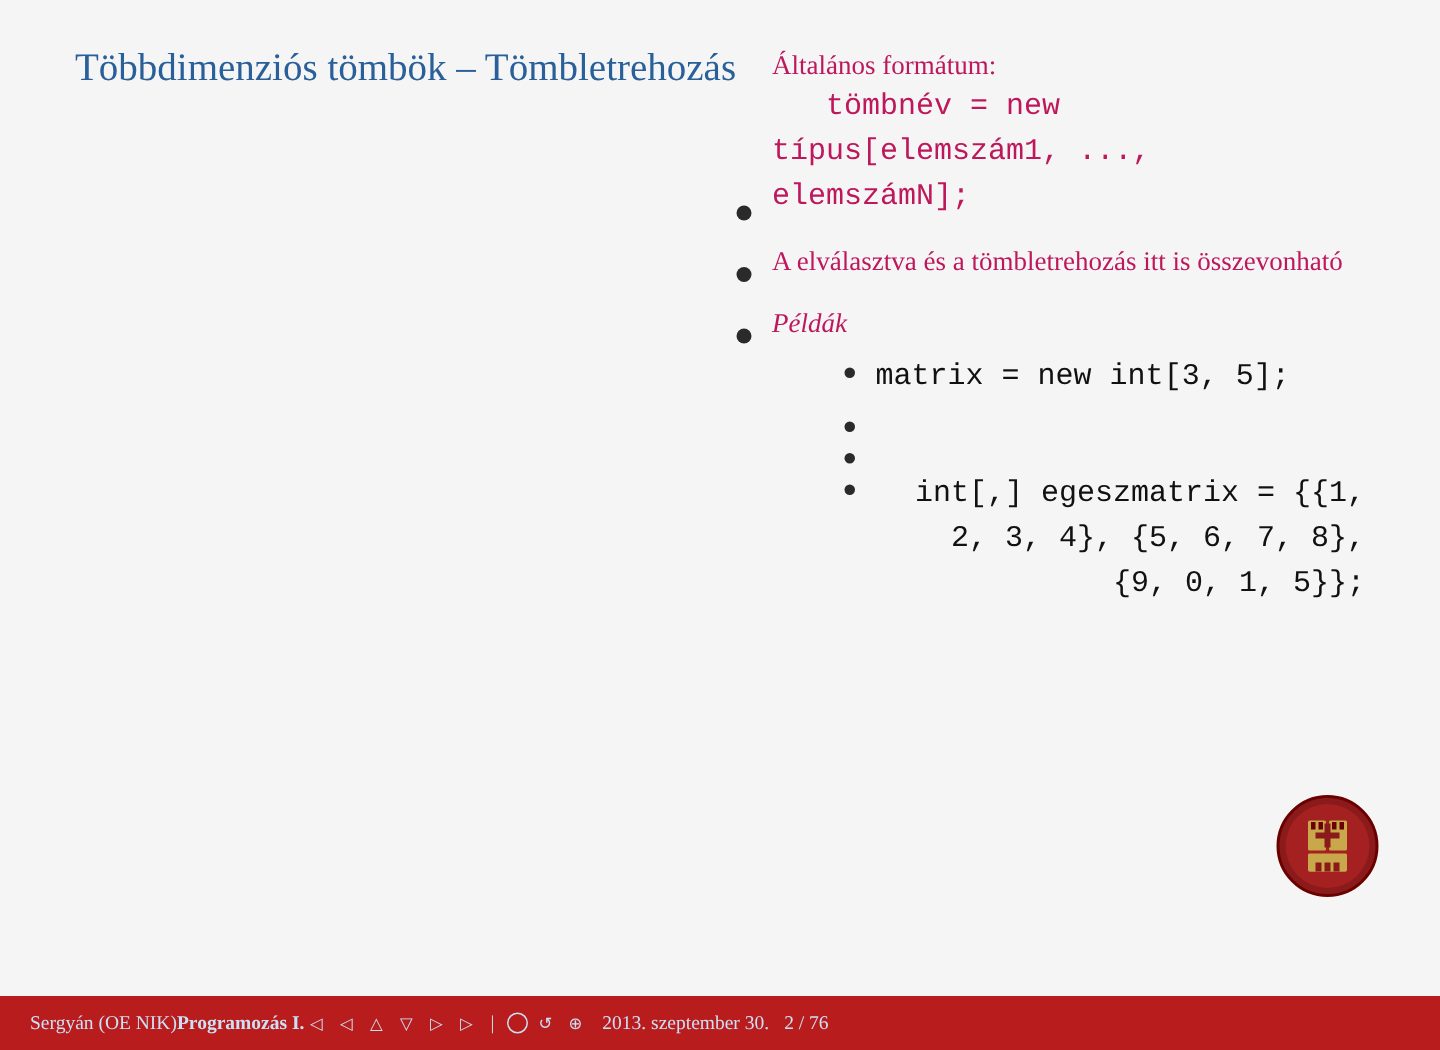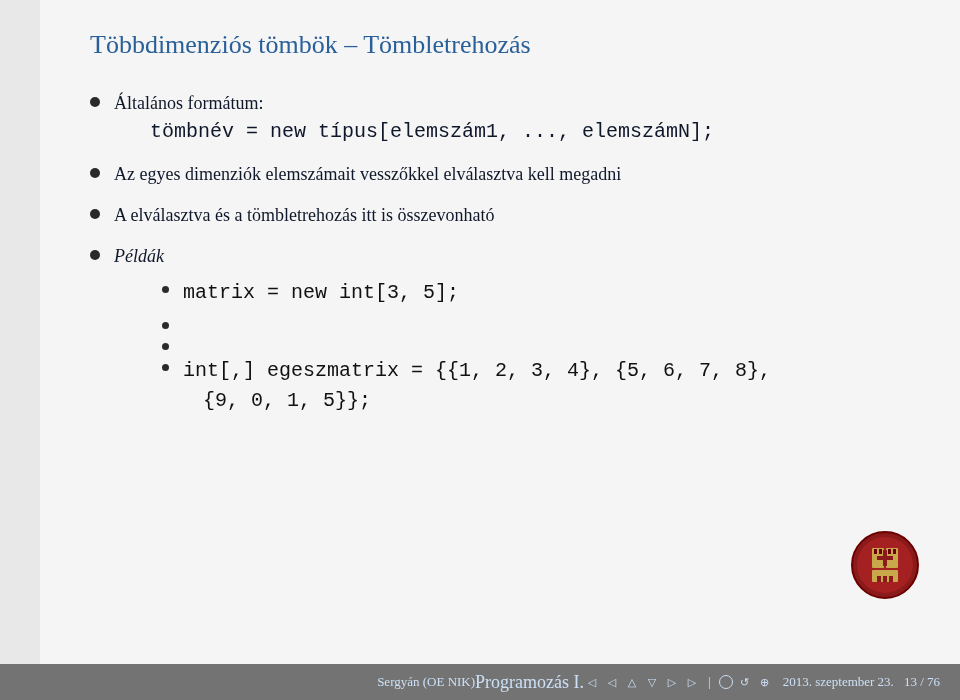--- a/index.html
+++ b/index.html
@@ -11,48 +11,47 @@
       font-family: 'Computer Modern', 'Latin Modern', Georgia, serif;
       overflow: hidden;
       display: flex;
       flex-direction: column;
     }
 
     .slide-container {
       flex: 1;
       background: #f5f5f5;
       display: flex;
-      flex-direction: column;
+      flex-direction: row;
       padding: 30px 50px 32px 50px;
       position: relative;
-      margin-left: 40px;
     }
 
     .slide-title {
       font-size: 26px;
       font-weight: normal;
       color: #2a6099;
       margin-bottom: 30px;
       border-bottom: none;
       padding-bottom: 0;
     }
 
     .content-area {
       flex: 1;
       display: flex;
       flex-direction: column;
       gap: 0;
     }
 
     .bullet-item {
       display: flex;
-      align-items: flex-start;
+      align-items: flex-end;
       margin-bottom: 14px;
       font-size: 18px;
-      color: #0f172a;
+      color: #be185d;
       line-height: 1.5;
     }
 
     .bullet-dot {
       width: 10px;
       height: 10px;
       border-radius: 50%;
       background: #2a2a2a;
       margin-top: 7px;
       margin-right: 14px;
@@ -67,20 +66,21 @@
     }
 
     .sub-bullet {
       margin-left: 36px;
       display: flex;
       align-items: flex-start;
       margin-bottom: 6px;
       font-size: 17px;
       color: #111;
       line-height: 1.5;
+      text-align: right;
     }
 
     .code-text {
       font-family: 'Courier New', 'Lucida Console', monospace;
       font-size: 20px;
     }
 
     .indent-block {
       margin-left: 36px;
     }
@@ -96,37 +96,38 @@
       right: 40px;
     }
 
     .logo-circle {
       width: 70px;
       height: 70px;
     }
 
     .footer-bar {
       height: 36px;
-      background: #737373;
-      display: flex;
-      align-items: center;
-      justify-content: flex-end;
+      background: #b91c1c;
+      display: flex;
+      align-items: center;
+      justify-content: flex-start;
       padding: 0 20px;
       color: #fff;
       font-size: 13px;
     }
 
     .footer-left {
       color: #cce0f5;
       font-size: 13px;
     }
 
     .footer-center {
       color: #cce0f5;
-      font-size: 18px;
+      font-size: 13px;
+      font-weight: bold;
     }
 
     .footer-right {
       display: flex;
       align-items: center;
       gap: 10px;
       color: #cce0f5;
       font-size: 13px;
     }
 
@@ -179,26 +180,20 @@
       <div class="bullet-dot"></div>
       <div class="bullet-text">
         <span class="normal-text">Általános formátum:</span>
         <br>
         <span class="indent-block">
           <code class="code-text">tömbnév = new típus[elemszám1, ..., elemszámN];</code>
         </span>
       </div>
     </div>
 
-    <div class="bullet-item">
-      <div class="bullet-dot"></div>
-      <div class="bullet-text">
-        <span class="normal-text">Az egyes dimenziók elemszámait vesszőkkel elválasztva kell megadni</span>
-      </div>
-    </div>
 
     <div class="bullet-item">
       <div class="bullet-dot"></div>
       <div class="bullet-text">
         <span class="normal-text">A elválasztva és a tömbletrehozás itt is összevonható</span>
       </div>
     </div>
 
     <div class="bullet-item" style="margin-bottom:0;font-style:italic;">
       <div class="bullet-dot"></div>
@@ -270,16 +265,16 @@
       <span class="nav-btn">◁</span>
       <span class="nav-btn">△</span>
       <span class="nav-btn">▽</span>
       <span class="nav-btn">▷</span>
       <span class="nav-btn">▷</span>
       <span style="margin: 0 4px;">|</span>
       <span class="nav-circle"></span>
       <span class="nav-btn">↺</span>
       <span class="nav-btn">⊕</span>
     </div>
-    <span>2013. szeptember 23.</span>
-    <span>13 / 76</span>
+    <span>2013. szeptember 30.</span>
+    <span>2 / 76</span>
   </div>
 </div>
 
 </body></html>

